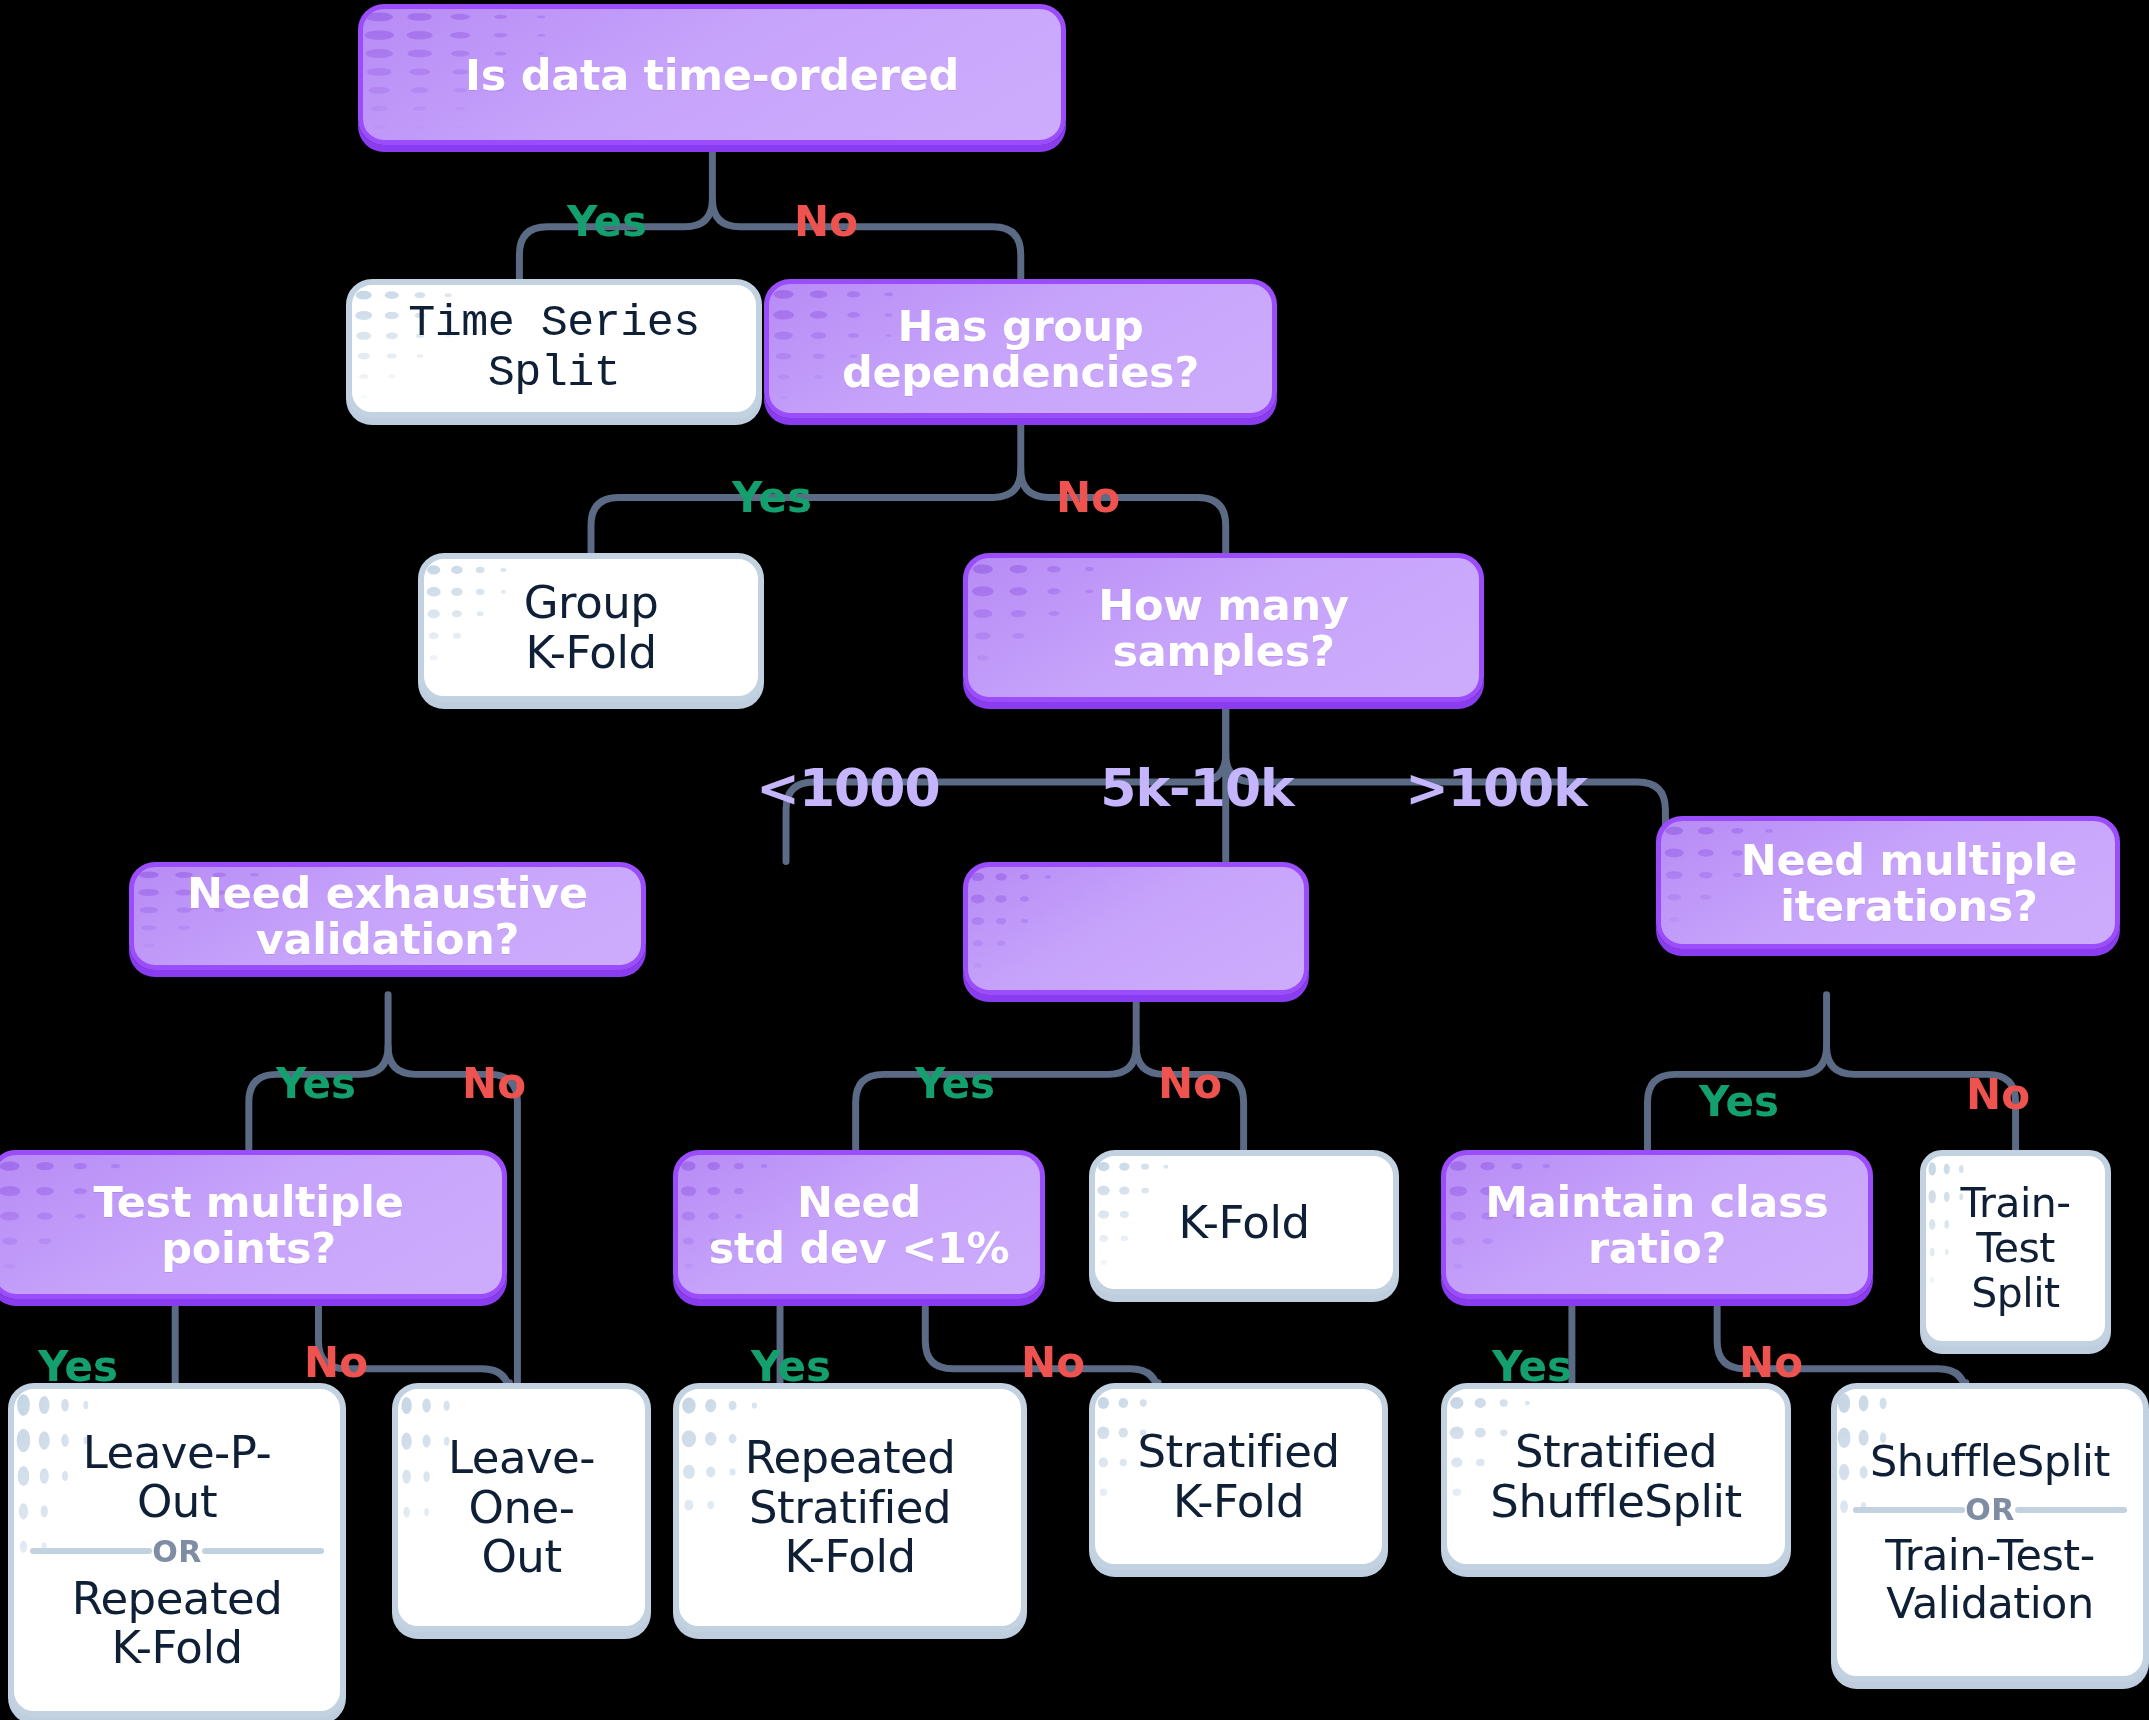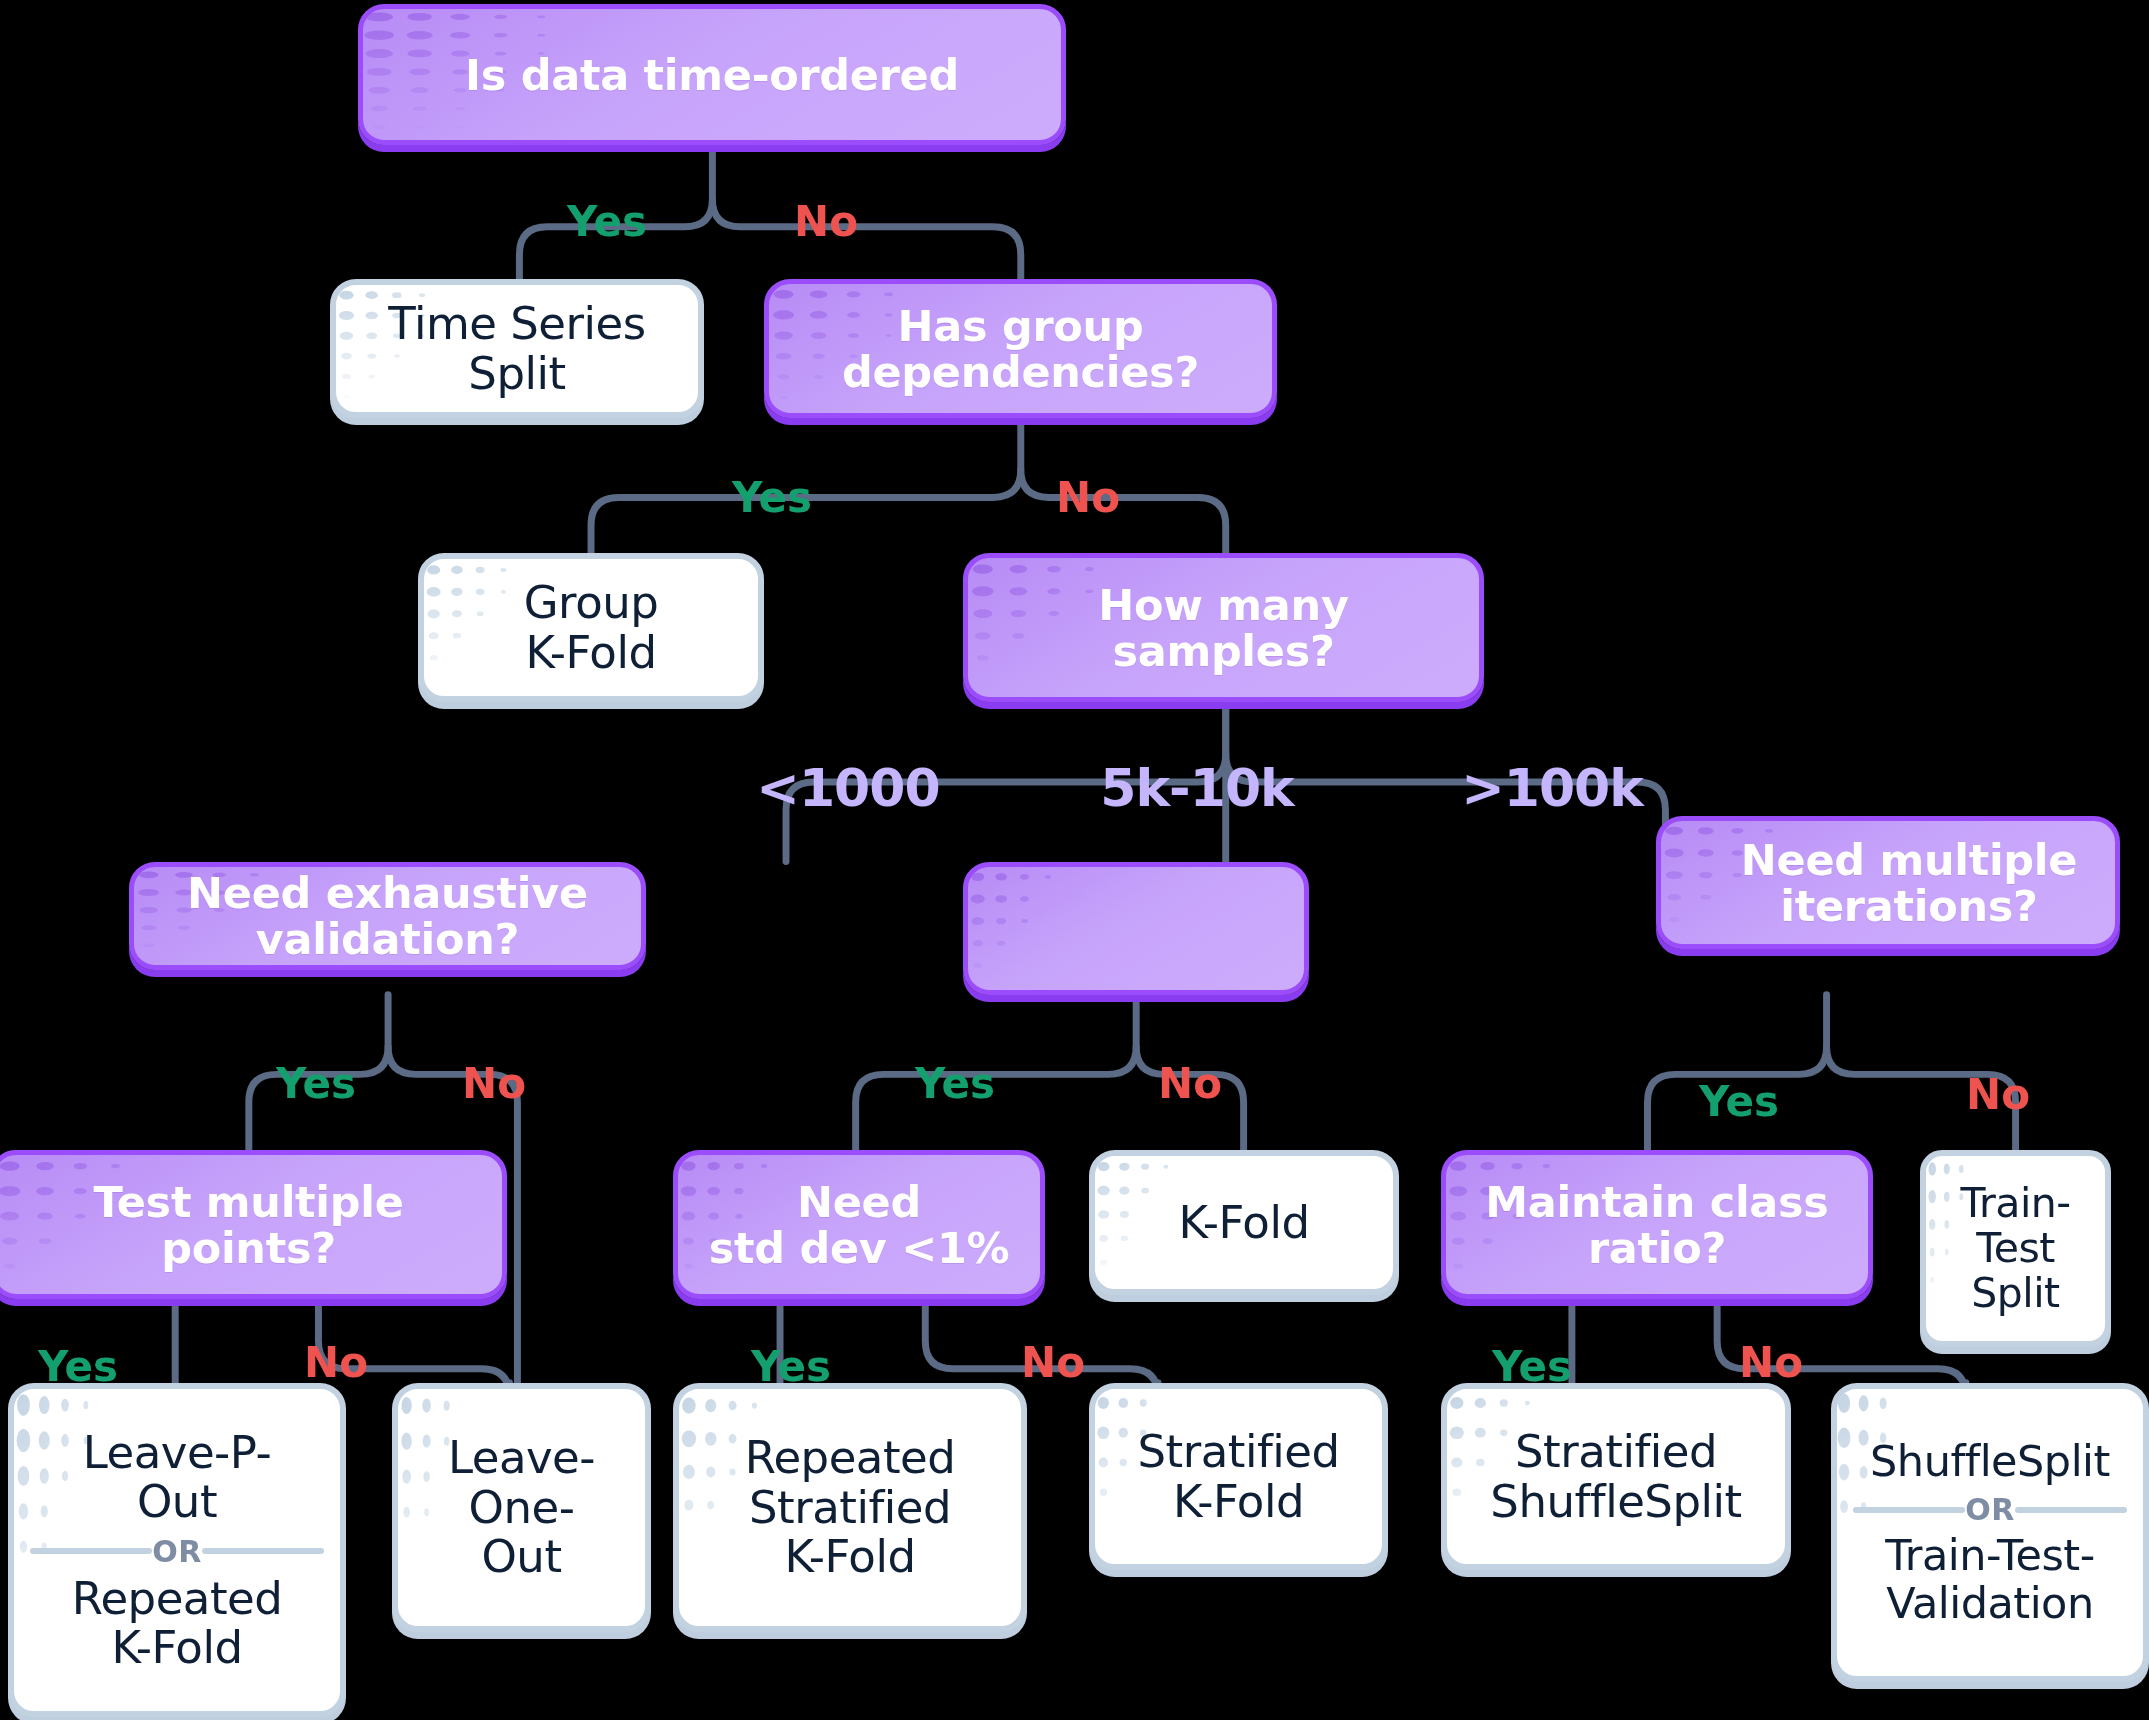--- a/index.html
+++ b/index.html
@@ -147,21 +147,21 @@
             <circle cx="24" cy="76" r="1.2"></circle>
           <circle cx="4" cy="90" r="1.6"></circle>
             <circle cx="14" cy="90" r="1.2"></circle>
             <circle cx="24" cy="90" r=".8"></circle>
         </g>
       </svg>
     </div>
     <div class="lbl">Is data time-ordered</div>
   </div>
 
-  <div class="node terminal" style="left:330px;top:279px;width:374px;height:139px;">
+  <div class="node terminal" style="left:346px;top:279px;width:416px;height:139px;font-family:Liberation Mono, monospace;">
     <div class="halftone">
       <svg width="100%" height="100%" viewBox="0 0 100 100" preserveAspectRatio="none">
         <defs>
             <radialGradient id="hg2" cx="0" cy="0" r="1">
               <stop offset="0" stop-color="#fff" stop-opacity=".95"></stop>
               <stop offset="1" stop-color="#fff" stop-opacity="0"></stop>
             </radialGradient>
         <mask id="hm2">
               <rect width="100" height="100" fill="url(#hg2)"></rect>
             </mask>
@@ -608,21 +608,21 @@
   </div>
 
   <div class="elabel yes" style="left:607px;top:222px;"><span>Yes</span></div>
   <div class="elabel no" style="left:826px;top:222px;"><span>No</span></div>
 
   <div class="elabel yes" style="left:772px;top:498px;"><span>Yes</span></div>
   <div class="elabel no" style="left:1088px;top:498px;"><span>No</span></div>
 
   <div class="elabel big" style="left:848px;top:788px;"><span>&lt;1000</span></div>
   <div class="elabel big" style="left:1197px;top:788px;"><span>5k-10k</span></div>
-  <div class="elabel big" style="left:1552px;top:788px;"><span>&gt;100k</span></div>
+  <div class="elabel big" style="left:1496px;top:788px;"><span>&gt;100k</span></div>
 
   <div class="elabel yes" style="left:316px;top:1084px;"><span>Yes</span></div>
   <div class="elabel no" style="left:494px;top:1084px;"><span>No</span></div>
 
   <div class="elabel yes" style="left:955px;top:1084px;"><span>Yes</span></div>
   <div class="elabel no" style="left:1190px;top:1084px;"><span>No</span></div>
 
   <div class="elabel yes" style="left:1739px;top:1102px;"><span>Yes</span></div>
   <div class="elabel no" style="left:1998px;top:1095px;"><span>No</span></div>
 

